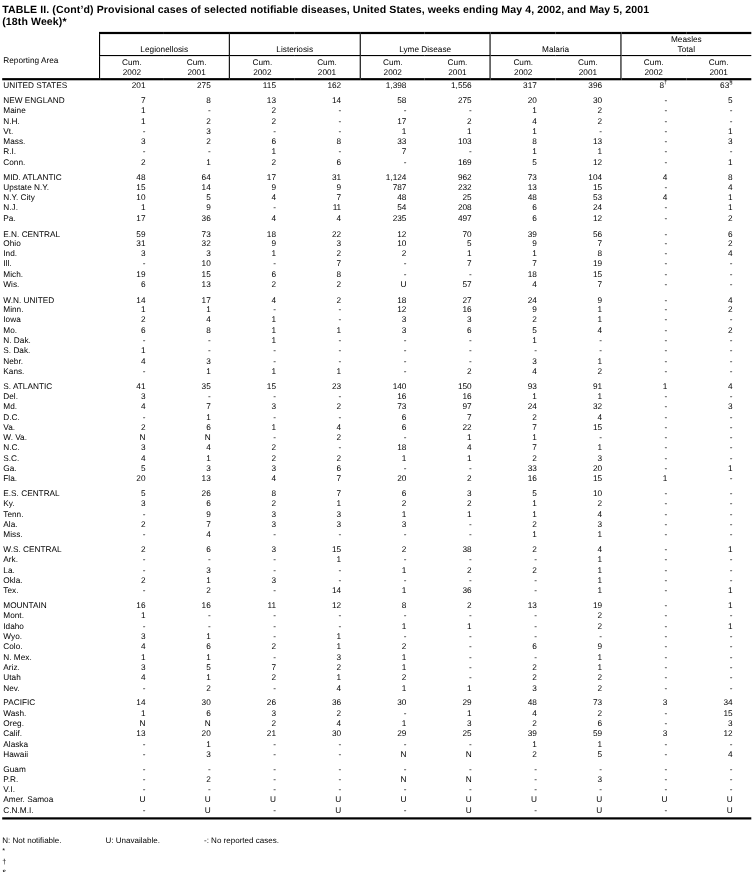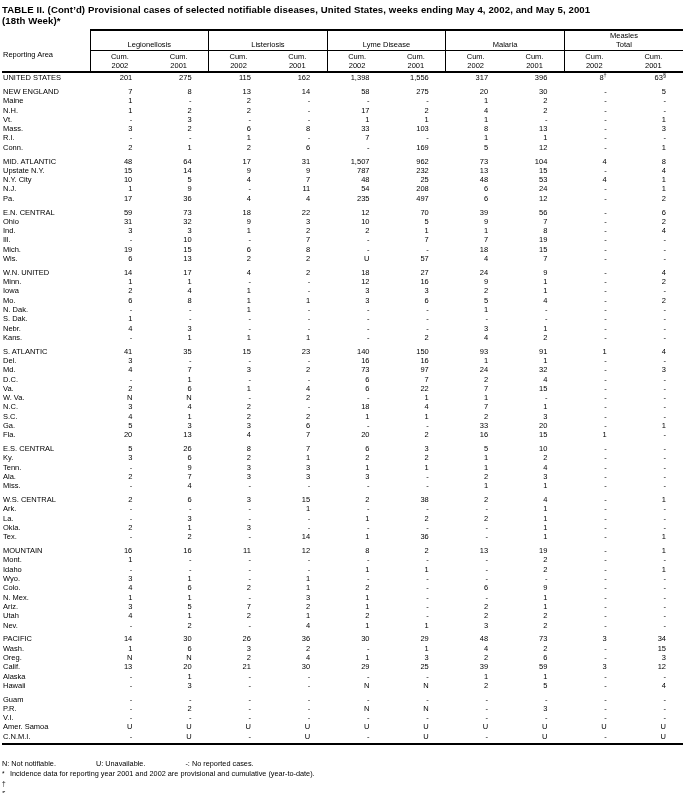--- a/index.html
+++ b/index.html
@@ -231,21 +231,21 @@
         </tr>
         <tr class="spacer">
           <td colspan="11"></td>
         </tr>
         <tr>
           <td class="area">MID. ATLANTIC</td>
           <td class="num">48</td>
           <td class="num">64</td>
           <td class="num">17</td>
           <td class="num">31</td>
-          <td class="num">1,507</td>
+          <td class="num">1,124</td>
           <td class="num">962</td>
           <td class="num">73</td>
           <td class="num">104</td>
           <td class="num">4</td>
           <td class="num">8</td>
         </tr>
         <tr>
           <td class="area">Upstate N.Y.</td>
           <td class="num">15</td>
           <td class="num">14</td>
@@ -1025,21 +1025,20 @@
         </tr>
       </tbody>
   </table>
 
   <div class="footnotes">
     <div class="legend">
       <span class="leg-item">N: Not notifiable.</span><span class="leg-item">U: Unavailable.</span><span class="leg-item">-: No reported cases.</span>
     </div>
     <div class="note">
       <span class="fn-marker">*</span>
-      <span>Incidence data for reporting year 2001 and 2002 are provisional and cumulative (year-to-date).</span>
     </div>
     <div class="note">
       <span class="fn-marker">†</span>
     </div>
     <div class="note">
       <span class="fn-marker">§</span>
     </div>
   </div>
 </div>
 

